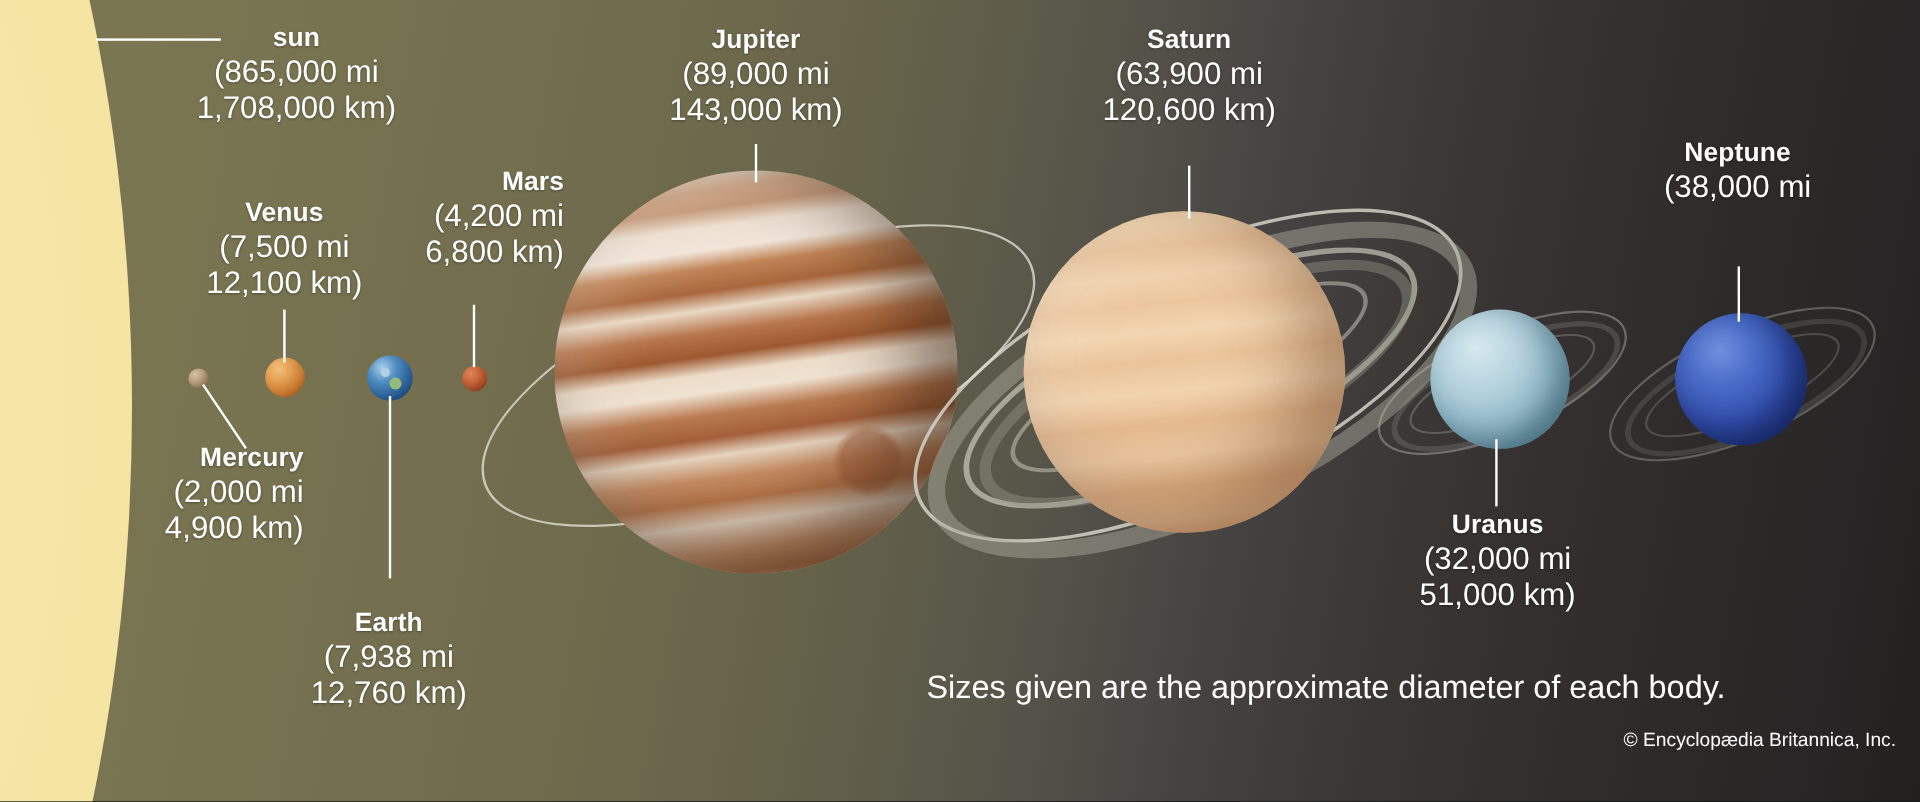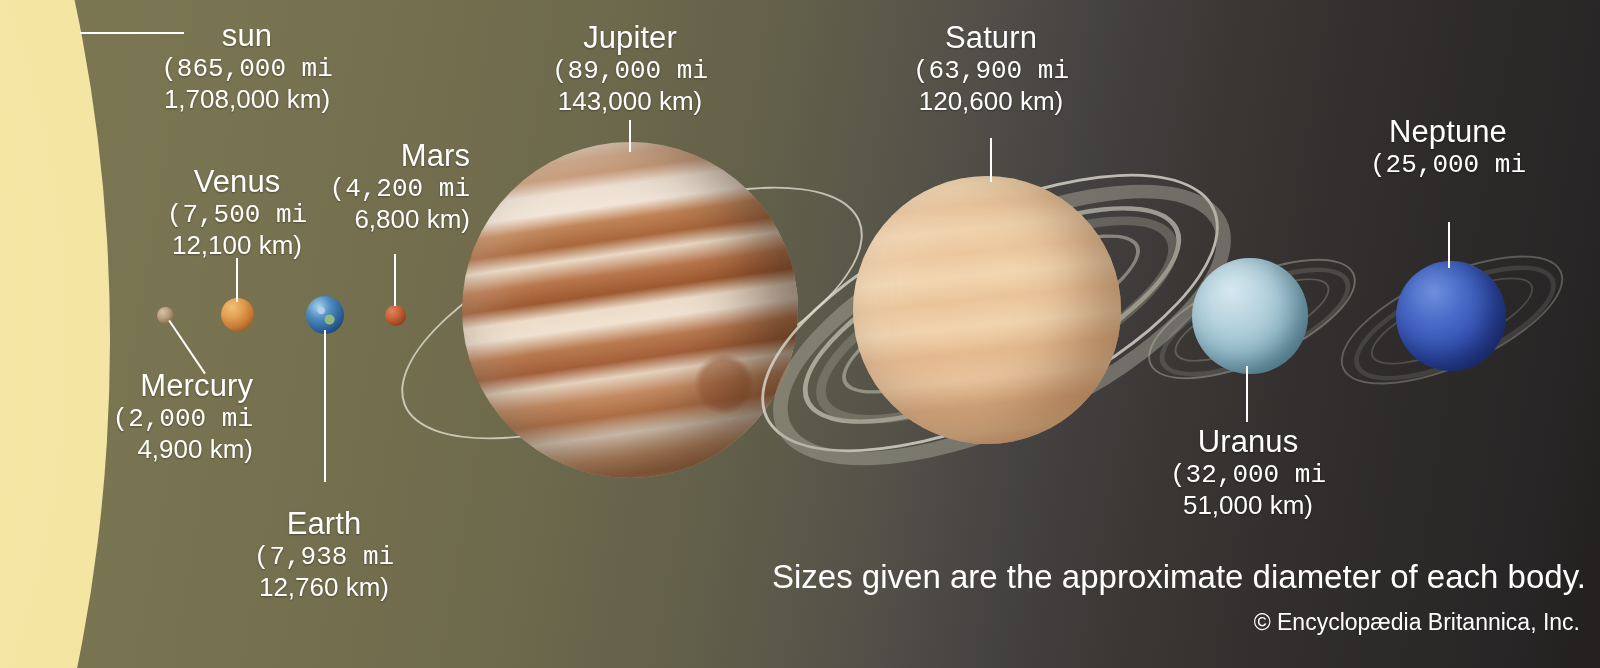--- a/index.html
+++ b/index.html
@@ -43,22 +43,22 @@
 
   .label{
     position:absolute;
     color:#ffffff;
     text-align:center;
     line-height:1.16;
     font-size:26px;
     white-space:nowrap;
     text-shadow:0 1px 2px rgba(0,0,0,.35);
   }
-  .label .nm{display:block;font-weight:normal;font-size:31px;letter-spacing:.1px;}
-  .label .d1{display:block;font-family:Liberation Mono, monospace;}
+  .label .nm{display:block;font-weight:bold;font-size:22px;letter-spacing:.1px;}
+  .label .d1{display:block;}
   .label .d2{display:block;}
 
   
   #mercury{
     left:157px;top:307px;width:17px;height:17px;
     background:radial-gradient(circle at 33% 30%, #d6c2a4 0%, #b99f7d 38%, #8d7454 70%, #5d4b34 100%);
   }
   
   #venus{
     left:221px;top:298px;width:33px;height:33px;
@@ -160,25 +160,25 @@
 
   
   .nep-ring{position:absolute;border-radius:50%;transform:rotate(-24deg);border-style:solid;background:transparent;}
   #nr1{left:1332px;top:274px;width:236px;height:88px;border-width:2px;border-color:rgba(175,175,168,.38);}
   #nr2{left:1346px;top:283px;width:208px;height:70px;border-width:5px;border-color:rgba(140,140,134,.24);}
   #nr3{left:1364px;top:294px;width:172px;height:50px;border-width:2px;border-color:rgba(170,170,162,.28);}
 
   
   #caption{
     position:absolute;left:772px;top:558px;
-    color:#fff;font-size:33px;white-space:nowrap;
+    color:#fff;font-size:27px;white-space:nowrap;
   }
   #credit{
     position:absolute;right:20px;top:609px;
-    color:#fff;font-size:23px;white-space:nowrap;
+    color:#fff;font-size:16px;white-space:nowrap;
   }
 </style>
 </head>
 <body>
 
 <div id="stage">
 
   <div class="sun-body" id="sun"></div>
   <div class="leader h" style="left:80px;top:32px;width:104px;"></div>
   <div class="label" style="left:122px;top:18px;width:250px;">
@@ -252,19 +252,19 @@
     <span class="d2">51,000 km)</span>
   </div>
 
   <div class="nep-ring" id="nr1"></div>
   <div class="nep-ring" id="nr2"></div>
   <div class="nep-ring" id="nr3"></div>
   <div class="planet" id="neptune"></div>
   <div class="leader v" style="left:1448px;top:222px;height:46px;"></div>
   <div class="label" style="left:1332px;top:114px;width:232px;">
     <span class="nm">Neptune</span>
-    <span class="d1">(25,000 mi</span>
+    <span class="d1">(38,000 mi</span>
   </div>
 
   <div id="caption">Sizes given are the approximate diameter of each body.</div>
   <div id="credit">© Encyclopædia Britannica, Inc.</div>
 
 </div>
 
 </body></html>

